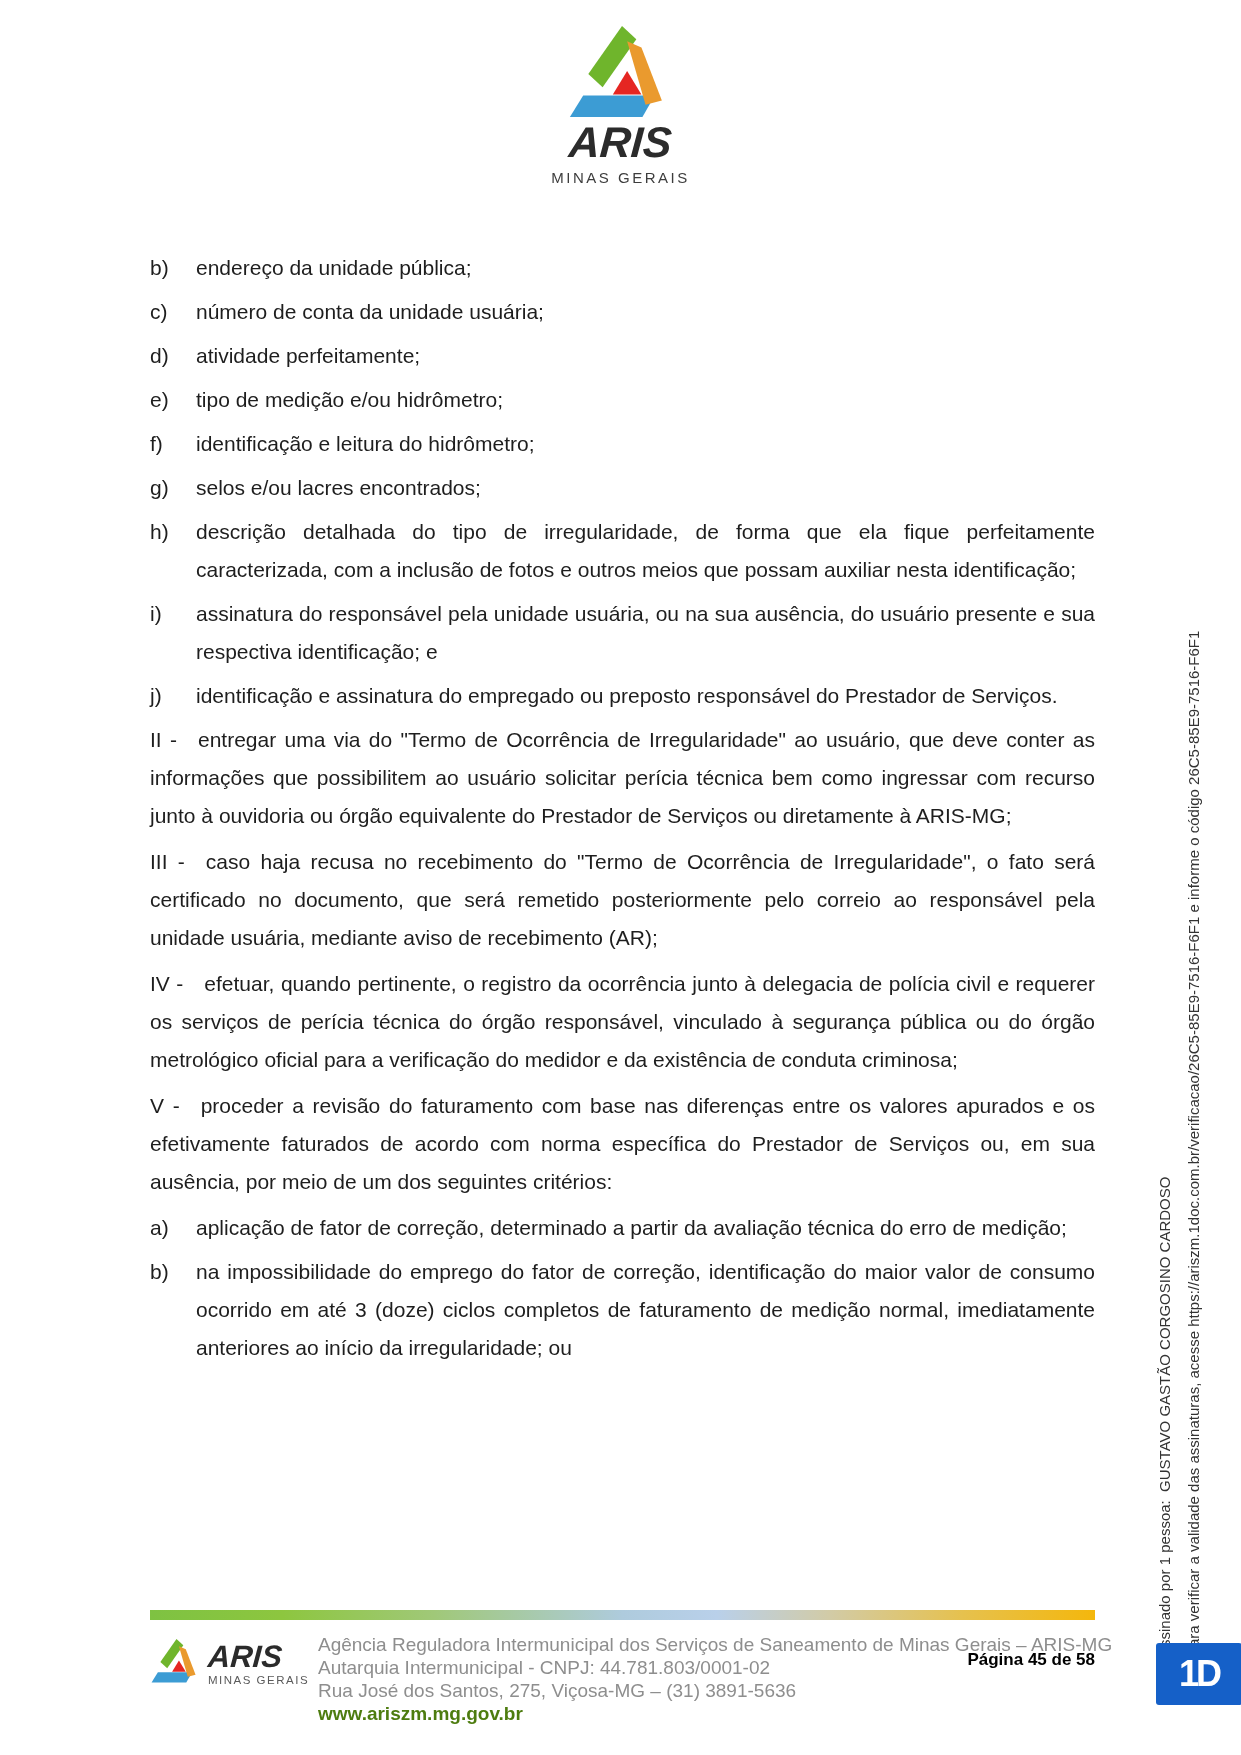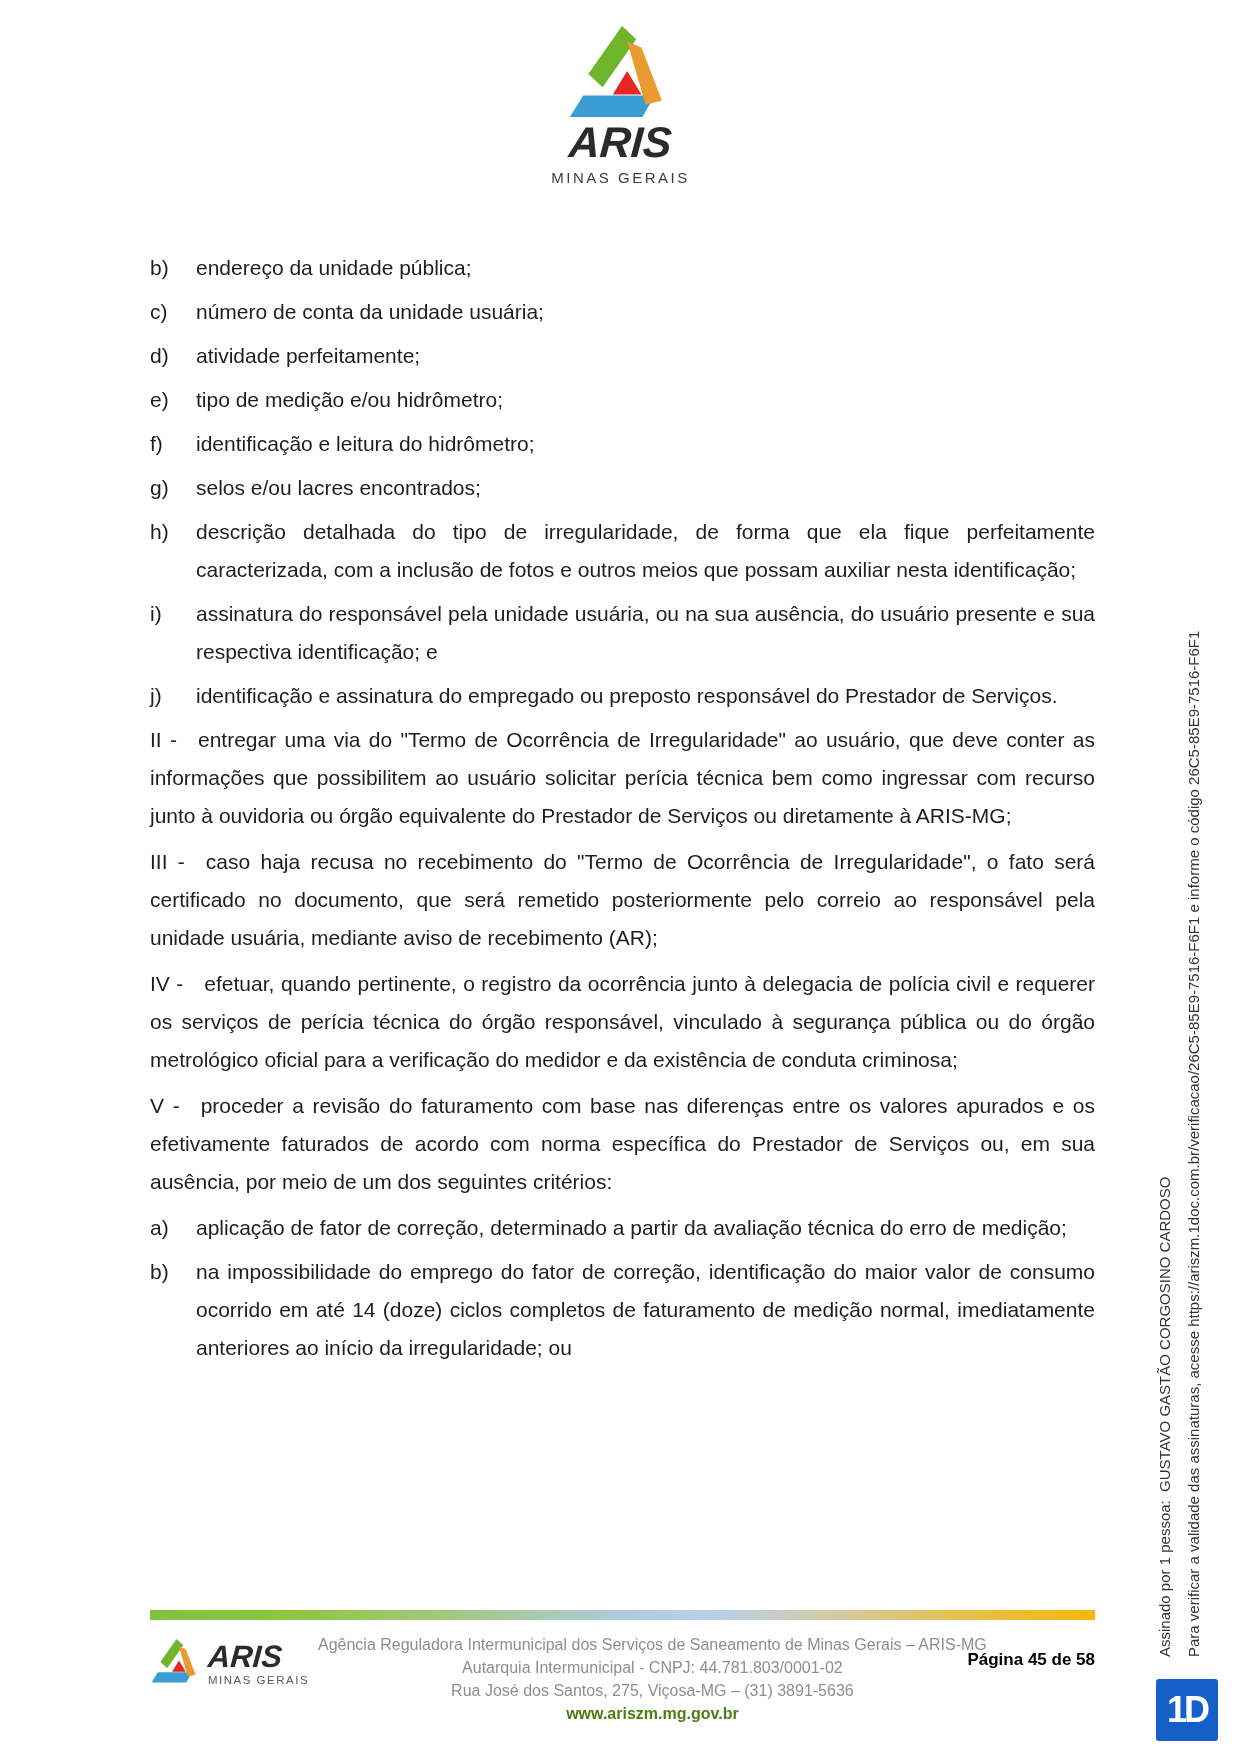--- a/index.html
+++ b/index.html
@@ -28,39 +28,39 @@
   .para { text-align:justify; margin-bottom:8px; }
   .pmarker { margin-right:21px; }
   
   .vline {
     position:absolute; white-space:pre; transform-origin:0 0;
     transform:rotate(-90deg); font-size:15px; color:#333333; line-height:19px;
   }
   .v1 { left:1155px; top:1657px; }
   .v2 { left:1184px; top:1657px; }
   .onedoc {
-    position:absolute; left:1156px; top:1679px; width:62px; height:62px;
+    position:absolute; left:1156px; top:1643px; width:86px; height:62px;
     background:#1560c8; border-radius:3px; display:flex; align-items:center;
     justify-content:center; color:#ffffff; font-weight:bold; font-size:36px;
     letter-spacing:-3px; font-family:"Liberation Sans", sans-serif;
   }
   
   .footer-bar {
     position:absolute; left:150px; top:1610px; width:945px; height:10px;
     background:linear-gradient(90deg,#7ec242 0%, #8dc63f 14%, #a0c878 30%,
       #aecbdd 50%, #b9d0ea 60%, #d2cba6 72%, #e6c14e 86%, #f4b70c 100%);
   }
   .footer-logo { position:absolute; left:151px; top:1639px; display:flex; align-items:flex-start; gap:7px; }
   .footer-logo .logo-mark-sm { width:50px; height:45px; }
   .fbrand-col { display:flex; flex-direction:column; }
   .fbrand { font-size:31px; font-weight:bold; font-style:italic; color:#2b2b2b;
     line-height:1; transform:skewX(-4deg); margin-top:2px; }
   .fbrand-sub { font-size:11.5px; color:#5a5a5a; letter-spacing:1.5px; margin-top:2px; }
-  .footer-info { position:absolute; left:318px; top:1633px; font-size:16px;
-    line-height:23px; color:#8e8e8e;text-align:center; }
+  .footer-info { position:absolute; left:318px; top:1633px; font-size:19px;
+    line-height:23px; color:#8e8e8e; }
   .footer-info .www { font-weight:bold; color:#4d7c0f; }
   .page-num { position:absolute; left:965px; top:1650px; width:130px;
     text-align:right; font-size:17px; font-weight:bold; color:#000000; }
 </style>
 </head>
 <body>
 
 <div class="page">
 
   <div class="header-logo">
@@ -125,21 +125,21 @@
     <p class="para">
       <span class="pmarker">V -</span><span>proceder a revisão do faturamento com base nas diferenças entre os valores apurados e os efetivamente faturados de acordo com norma específica do Prestador de Serviços ou, em sua ausência, por meio de um dos seguintes critérios:</span>
     </p>
 
     <div class="li">
       <span class="lm">a)</span>
       <span class="lt">aplicação de fator de correção, determinado a partir da avaliação técnica do erro de medição;</span>
     </div>
     <div class="li">
       <span class="lm">b)</span>
-      <span class="lt">na impossibilidade do emprego do fator de correção, identificação do maior valor de consumo ocorrido em até 14 (doze) ciclos completos de faturamento de medição normal, imediatamente anteriores ao início da irregularidade; ou</span>
+      <span class="lt">na impossibilidade do emprego do fator de correção, identificação do maior valor de consumo ocorrido em até 3 (doze) ciclos completos de faturamento de medição normal, imediatamente anteriores ao início da irregularidade; ou</span>
     </div>
   </div>
 
   <div class="vline v1">Assinado por 1 pessoa:  GUSTAVO GASTÃO CORGOSINO CARDOSO</div>
   <div class="vline v2">Para verificar a validade das assinaturas, acesse https://ariszm.1doc.com.br/verificacao/26C5-85E9-7516-F6F1 e informe o código 26C5-85E9-7516-F6F1</div>
   <div class="onedoc">1D</div>
 
   <div class="footer-bar"></div>
 
   <div class="footer-logo">

